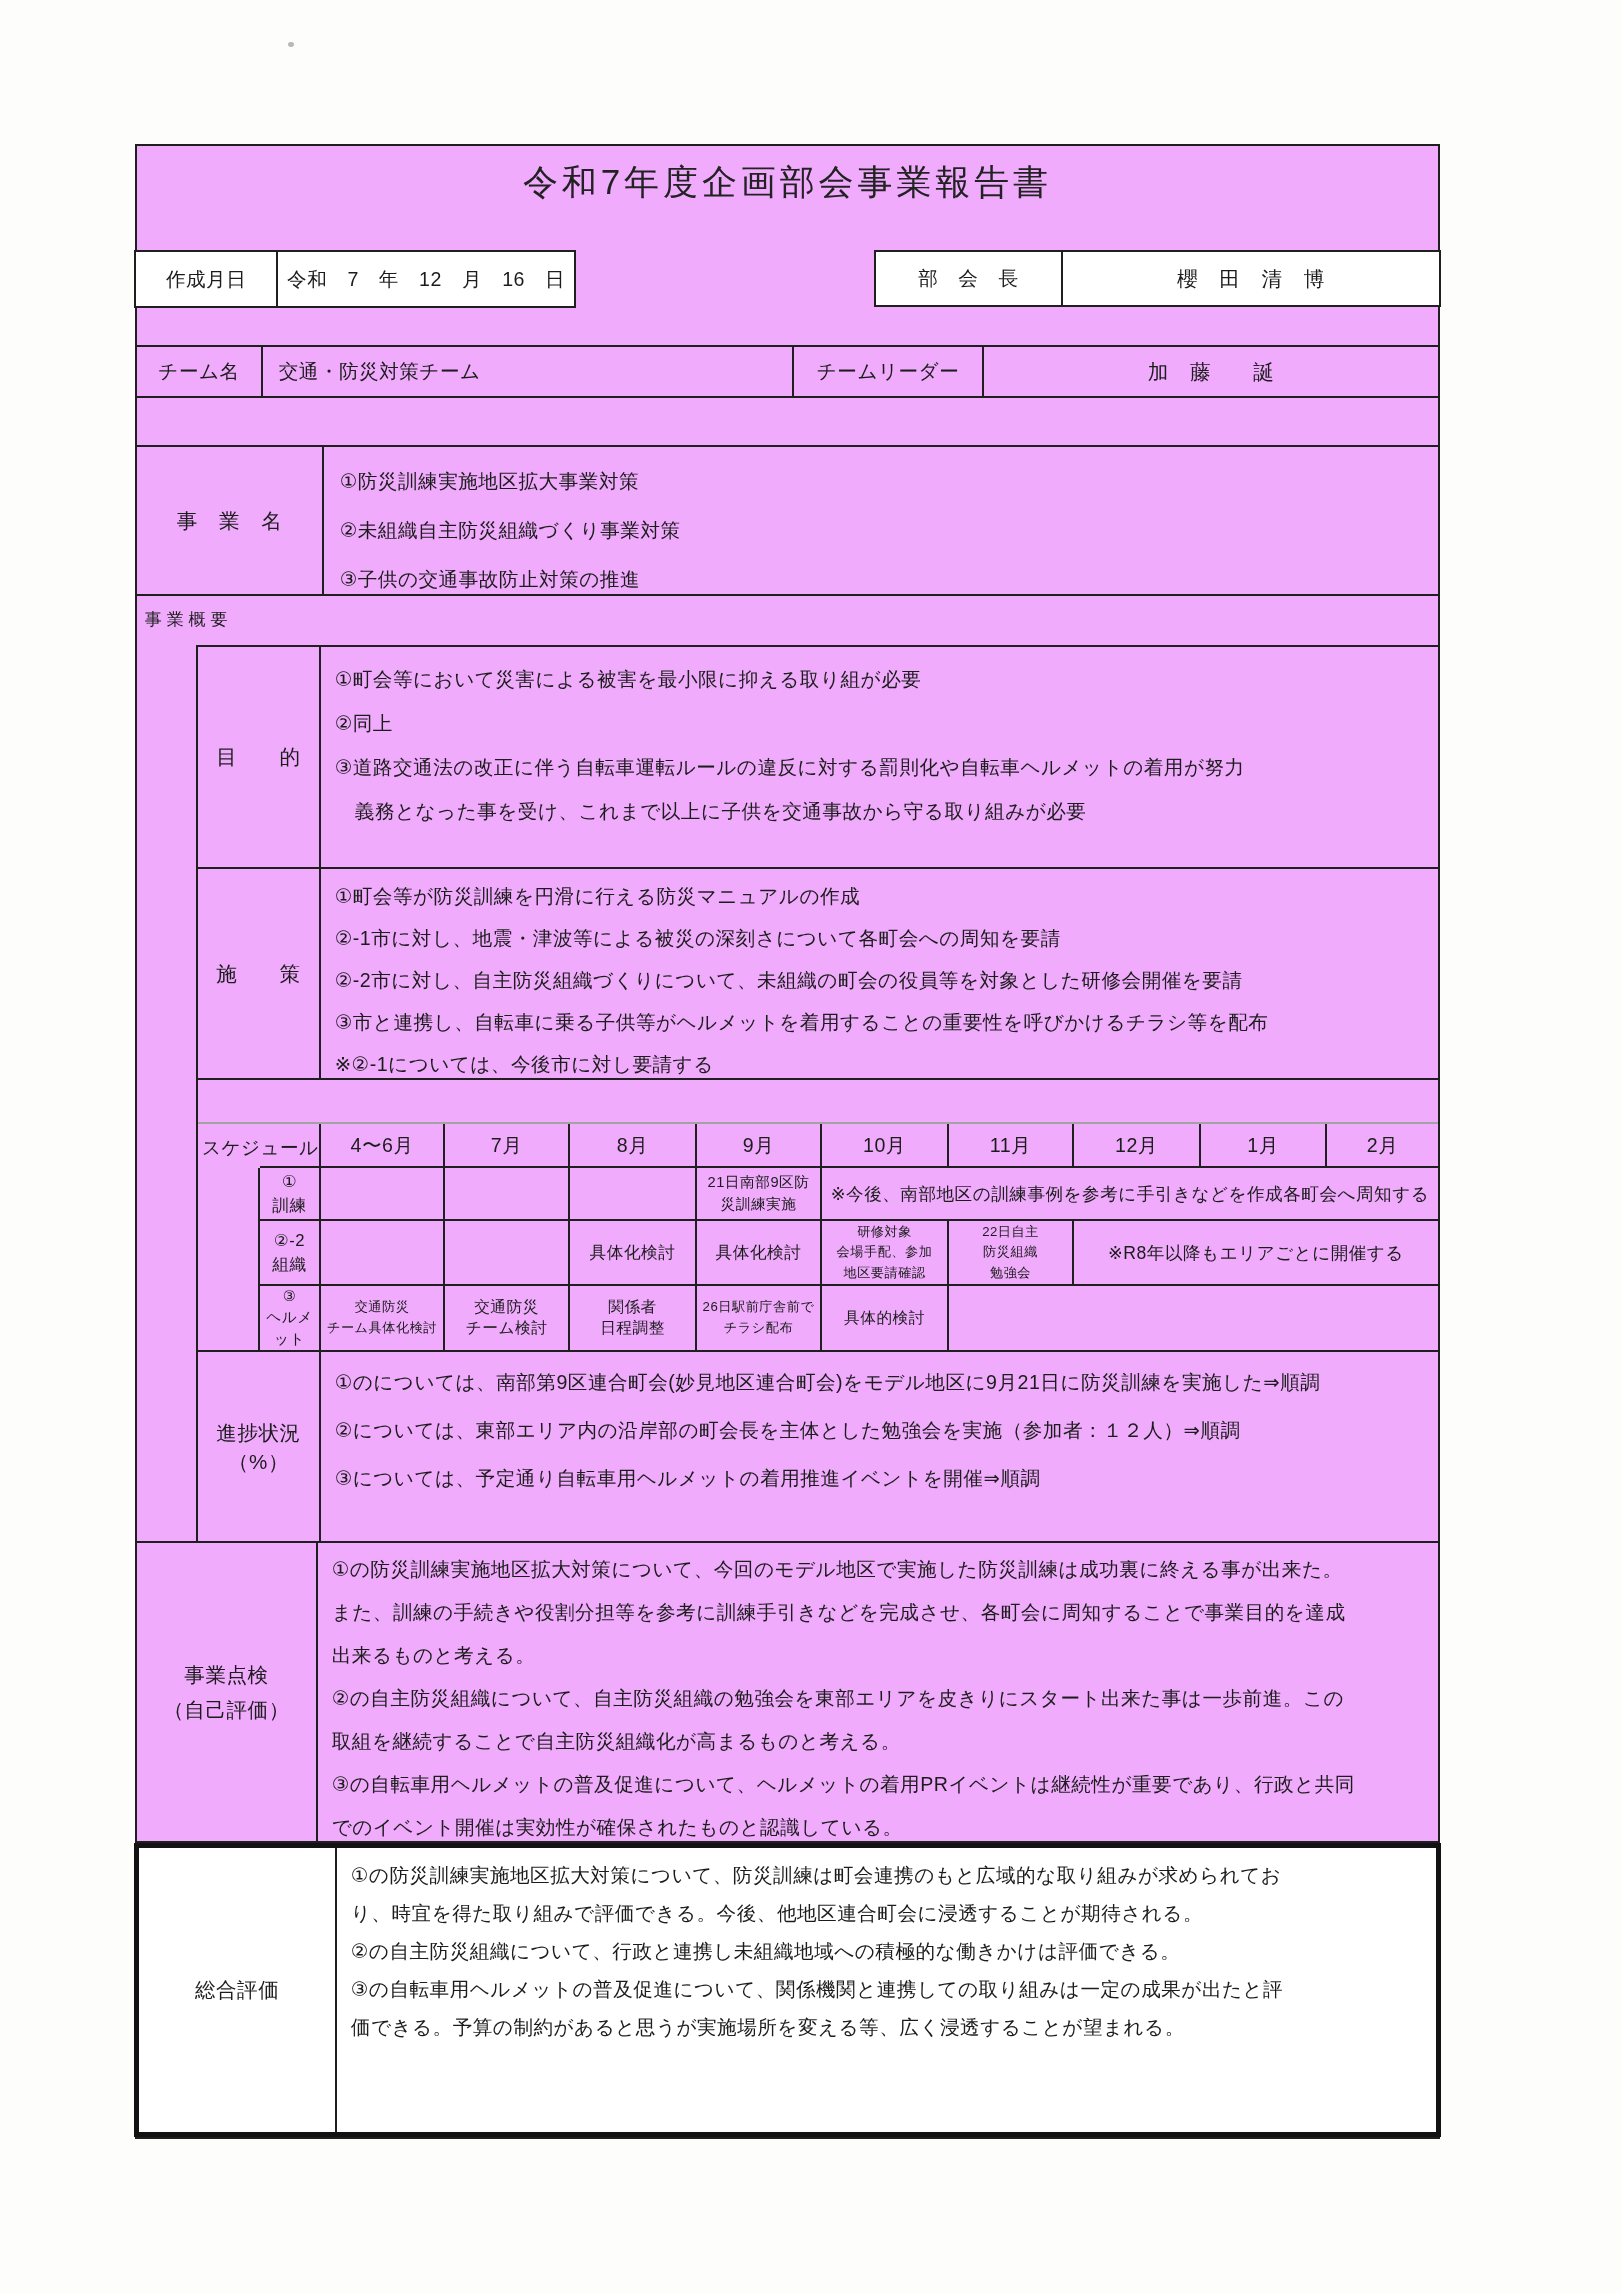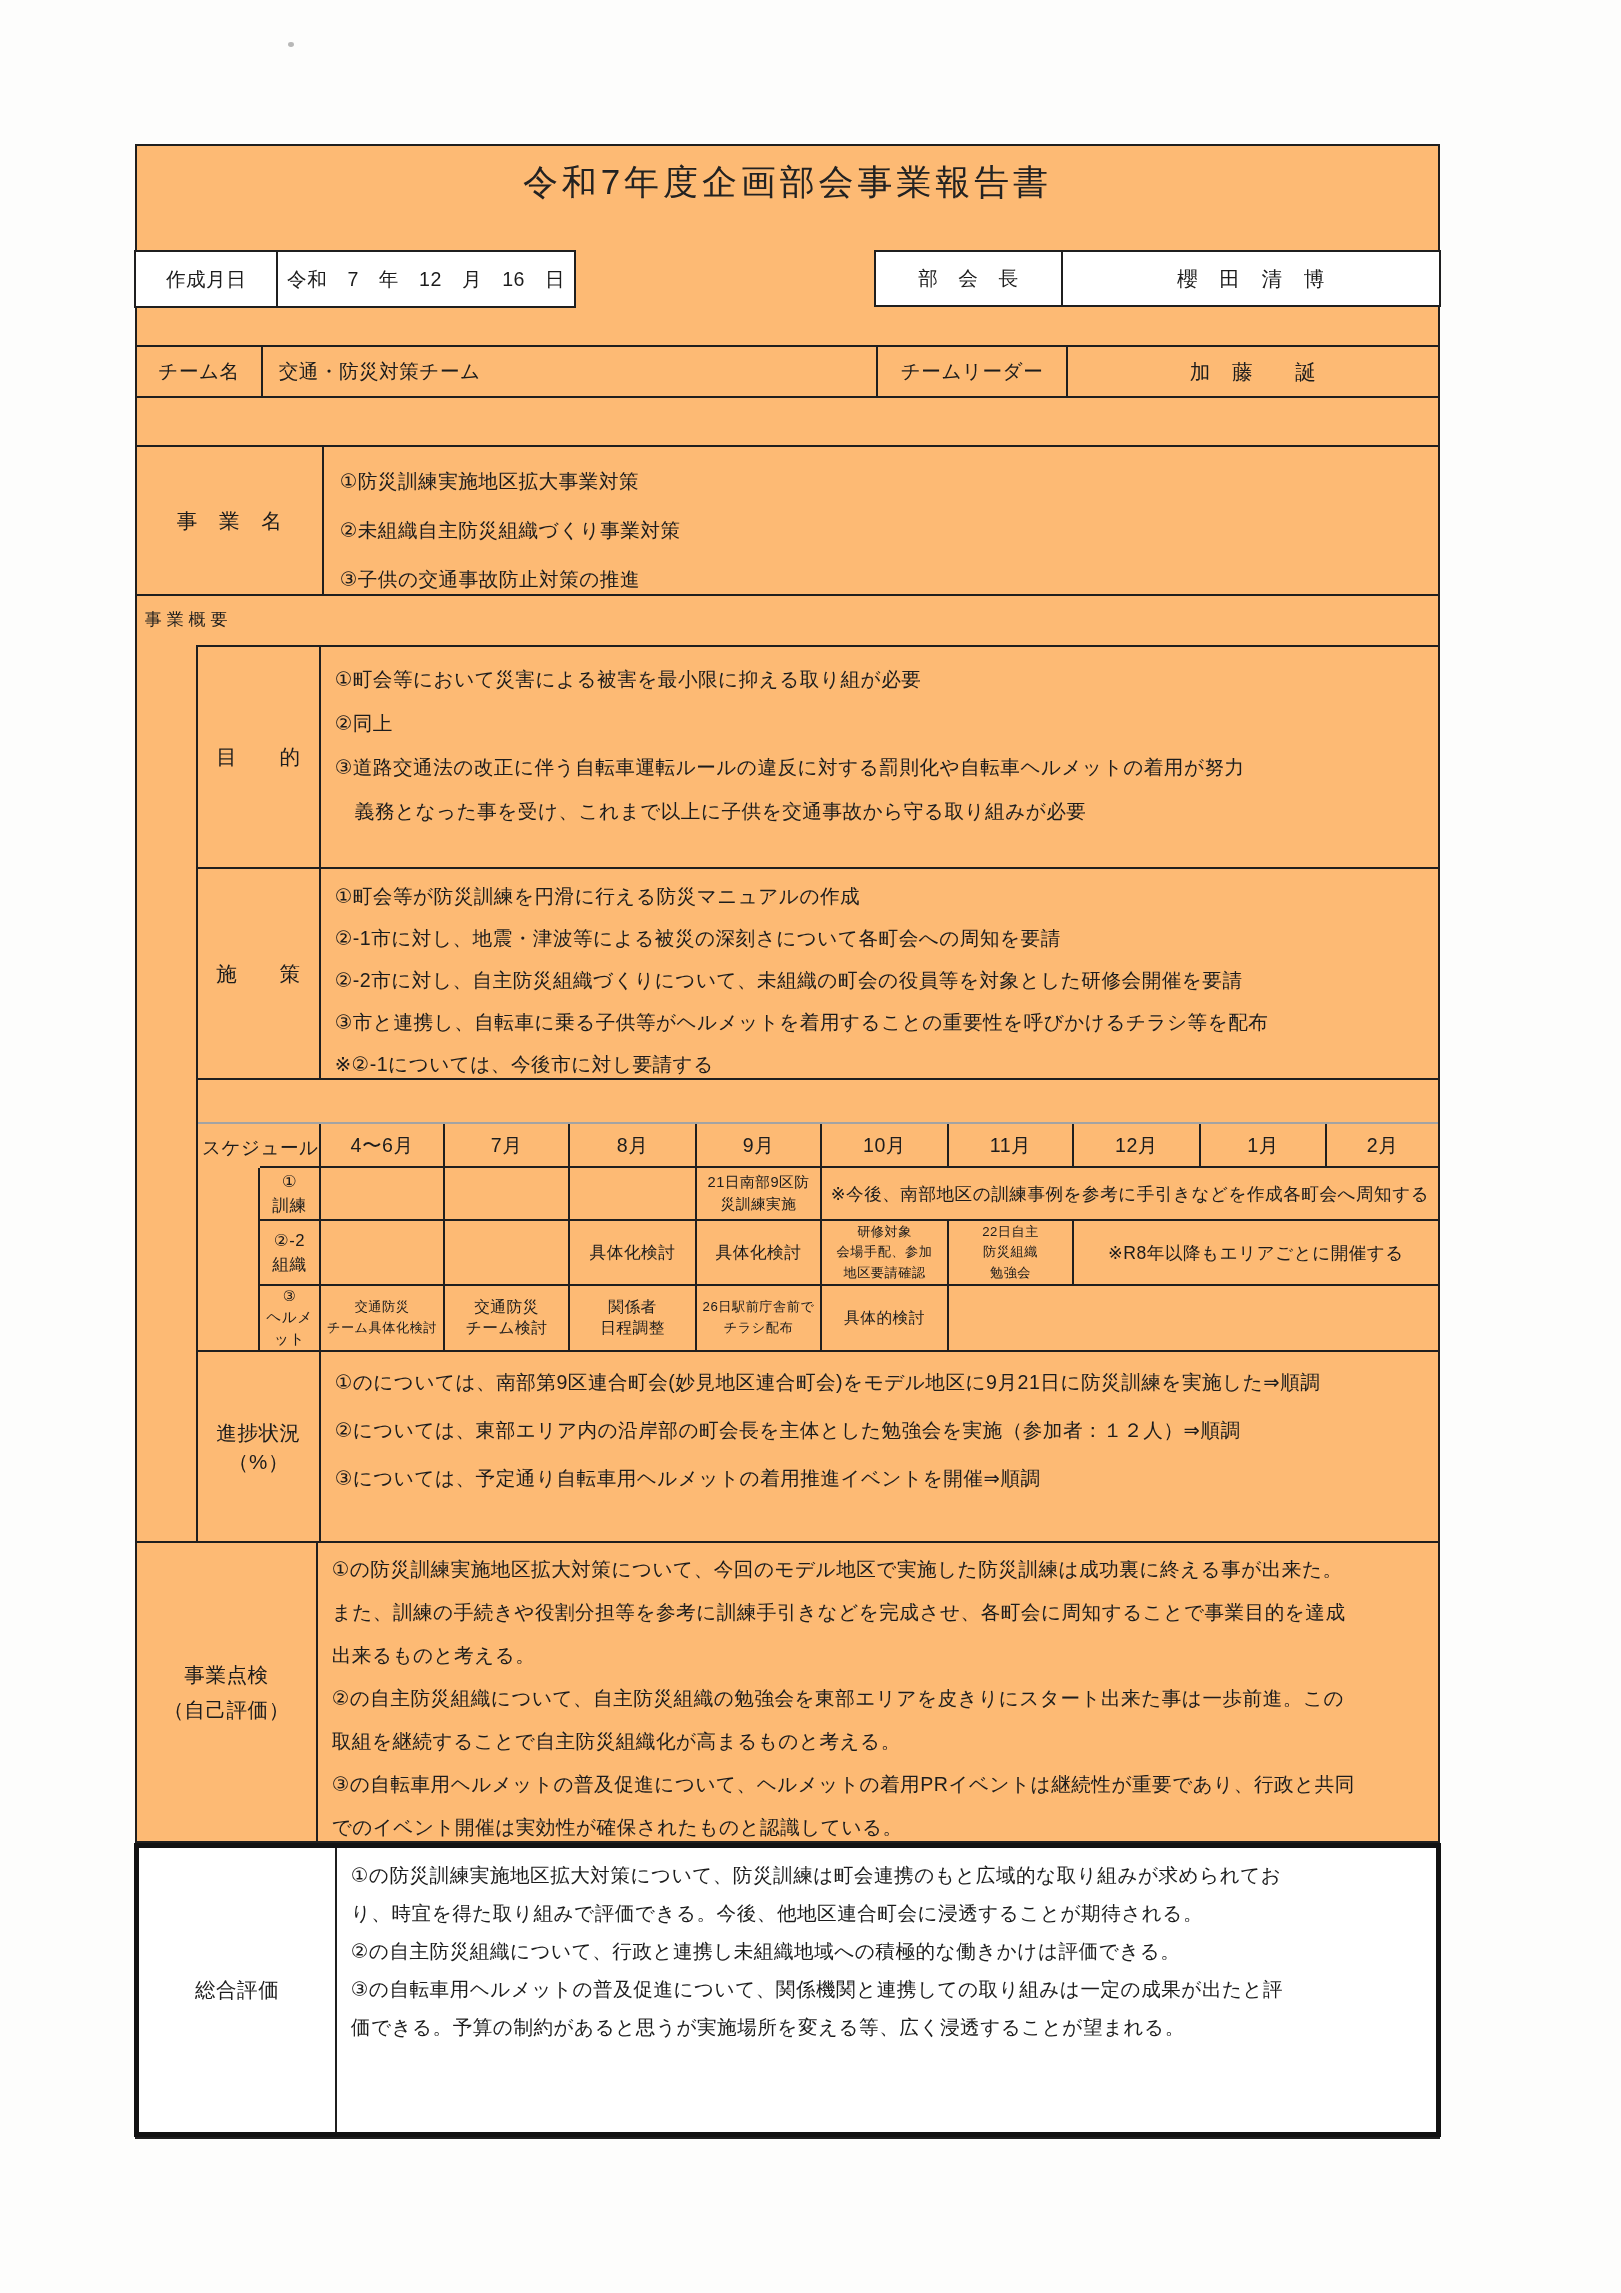--- a/index.html
+++ b/index.html
@@ -6,42 +6,42 @@
   * { box-sizing: border-box; margin: 0; padding: 0; }
   html, body { width: 1621px; height: 2294px; background: #fdfdfc; overflow: hidden; }
   body { font-family: "Liberation Sans", "DejaVu Sans", sans-serif; color: #1c1c1c;
          -webkit-font-smoothing: antialiased; letter-spacing: 0.5px; }
   .page { position: relative; width: 1621px; height: 2294px; }
   .speck { position: absolute; background: #9a9a9a; border-radius: 50%; }
   .s1 { left: 288px; top: 42px; width: 5.9px; height: 4.9px; opacity: .7; }
   .s2 { left: 555px; top: 449px; width: 4.9px; height: 3.9px; opacity: .5; }
 
   .doc { position: absolute; left: 135px; top: 144px; width: 1305px; height: 1995px;
-         border: 2.9px solid #1f1f1f; background: #fdba74; }
+         border: 2.9px solid #1f1f1f; background: #f0abfc; }
 
   .c  { display: flex; align-items: center; justify-content: center; text-align: center; }
   .pre { white-space: pre-line; }
   .br2 { border-right: 2px solid #1f1f1f; }
   .f20 { font-size: 19.6px; }
   .f21 { font-size: 20.6px; }
 
   
   .top-area { position: relative; height: 199px; }
   .report-title { padding-top: 12.7px; text-align: center; font-size: 35px; letter-spacing: 3.9px; color: #222; }
   .minibox { position: absolute; top: 104px; height: 58px; border: 2.9px solid #1f1f1f; display: flex; background: #fff; }
   .box-date  { left: -2.9px;  width: 442px; }
   .box-chair { right: -2.9px; width: 567px; height: 57px; }
   .box-date .lbl  { width: 142px; border-right: 2.9px solid #1f1f1f; }
   .box-chair .lbl { width: 187px; border-right: 2.9px solid #1f1f1f; }
   .minibox .val { flex: 1; }
 
   
   .row-team { height: 53px; border-top: 2px solid #1f1f1f; border-bottom: 2px solid #1f1f1f; display: flex; }
   .row-team .c1 { width: 126px; }
-  .row-team .c2 { width: 615px; justify-content: flex-start; padding-left: 15.7px; }
+  .row-team .c2 { width: 531px; justify-content: flex-start; padding-left: 15.7px; }
   .row-team .c3 { width: 190px; }
   .row-team .c4 { flex: 1; }
   .gap2 { height: 47px; }
 
   
   .sec-name { height: 151px; border-top: 2px solid #1f1f1f; border-bottom: 2px solid #1f1f1f; display: flex; }
   .sec-name .lbl { width: 187px; }
   .sec-name .content { flex: 1; padding: 9.8px 0 0 15.7px; font-size: 19.6px; line-height: 49px; }
 
   .row-gaiyo { height: 49px; padding: 11.8px 0 0 7.8px; font-size: 17px; letter-spacing: 4.9px; }

